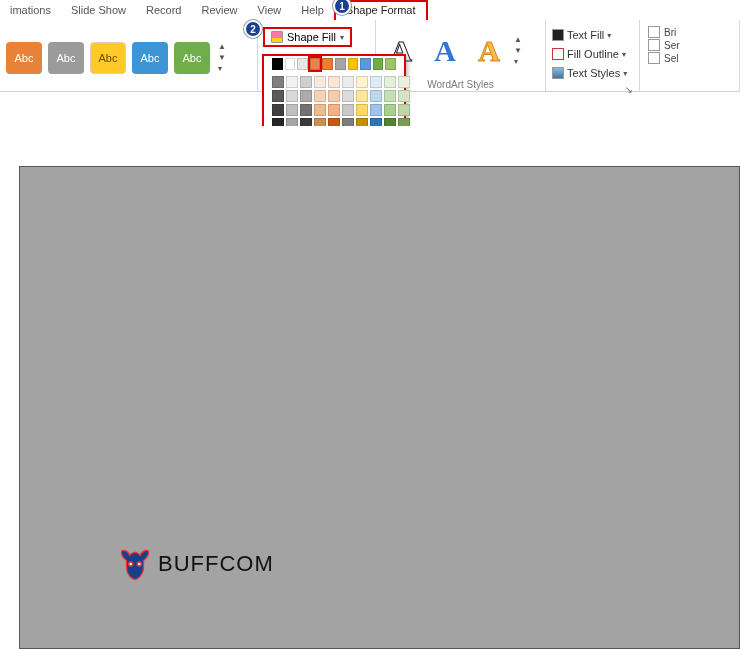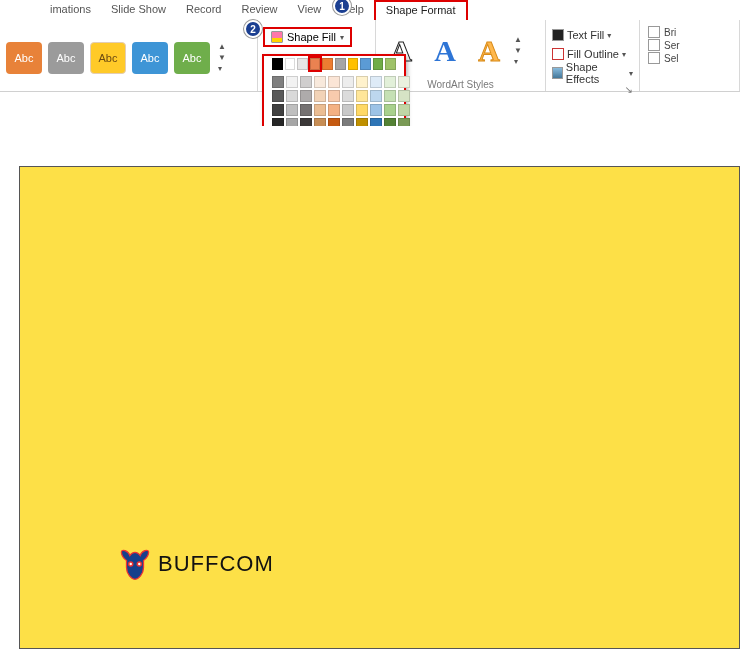--- a/index.html
+++ b/index.html
@@ -1,19 +1,19 @@
 <!DOCTYPE html>
 <html><head>
 <meta charset="utf-8">
 <style>
   * { box-sizing: border-box; margin: 0; padding: 0; font-family: "Segoe UI", Tahoma, sans-serif; }
   body { background: #fff; width: 740px; height: 649px; overflow: hidden; position: relative; }
 
   
-  .tabrow { height: 20px; display: flex; align-items: flex-start; font-size: 11px; position: relative; padding-left: 40px; }
+  .tabrow { height: 20px; display: flex; align-items: center; font-size: 11px; position: relative; }
   .tab { padding: 3px 10px 4px; color: #555; cursor: pointer; }
   .tab.active { border: 2px solid #d00; border-bottom: none; color: #222; padding-top:2px; }
   .tabrow .bubble { position:absolute; width:18px; height:18px; border-radius:50%; background:#1b3f91; color:#fff; font-size:10px; font-weight:bold; display:flex; align-items:center; justify-content:center; border:2px solid #fff; box-shadow:0 0 0 1px #999; }
 
   
   .ribbon { height: 72px; border-bottom: 1px solid #d0d0d0; display: flex; align-items: stretch; font-size: 11px; background:#fff; }
   .group { border-right: 1px solid #d8d8d8; display:flex; flex-direction:column; padding: 4px 6px 0; }
   .group .body { flex:1; display:flex; align-items:center; gap:6px; }
   .stylebox { width:36px; height:32px; border-radius:4px; display:flex; align-items:center; justify-content:center; font-size:11px; color:#fff; }
   .stylebox.light { color:#444; border:1px solid #e3cdb3; }
@@ -43,21 +43,21 @@
   .sw.sel { outline:2px solid #d00; outline-offset:0; }
   .shade-grid { padding:4px 8px 6px; display:grid; grid-template-columns:repeat(10,12px); gap:2px; }
   .std-row { display:flex; padding:2px 0 6px 0; margin-left:-2px;}
   .std-row .sw { width:13px; height:13px; margin-right:1px;}
   .menu-item { display:flex; align-items:center; gap:8px; padding:5px 8px; border-top:1px solid #eee; color:#333; }
   .menu-item .mi-icn { width:16px; height:16px; display:flex; align-items:center; justify-content:center; font-size:12px; color:#3b79c3; }
   .menu-item .arrow { margin-left:auto; color:#666; font-size:10px; }
 
   
   .canvas-wrap { position:absolute; left:0; top:126px; right:0; bottom:0; background:#fff; }
-  .slide { position:absolute; left:19px; top:40px; width:721px; height:483px; background:#fde047; border:1px solid #555; }
+  .slide { position:absolute; left:19px; top:40px; width:721px; height:483px; background:#a3a3a3; border:1px solid #555; }
   .logo { position:absolute; left:98px; top:380px; display:flex; align-items:center; gap:6px; }
   .logo svg { width:34px; height:34px; }
   .logo .word { font-family: Impact, "Arial Black", sans-serif; font-size:22px; letter-spacing:1px; color:#121212; }
 
   .partial { font-size:10px; color:#444; display:flex; align-items:center; gap:4px; padding:0 2px;}
   .partial .sq { width:12px;height:12px;border:1px solid #999;}
 </style>
 </head>
 <body>
 
@@ -116,21 +116,21 @@
           <span>Text Fill</span>
           <span class="chev">▾</span>
         </div>
       <div class="text-btn">
           <span class="sq" style="border-color:#c33;"></span>
           <span>Fill Outline</span>
           <span class="chev">▾</span>
         </div>
       <div class="text-btn">
           <span class="sq" style="background:linear-gradient(#8bd,#479);"></span>
-          <span>Shape Effects</span>
+          <span>Text Styles</span>
           <span class="chev">▾</span>
         </div>
     </div>
     <div class="grouplabel" style="text-align:right;">↘</div>
   </div>
 
 
   <div class="group" style="flex:1;">
     <div class="body" style="flex-direction:column;align-items:flex-start;gap:1px;padding-top:2px;">
       <div class="partial">

